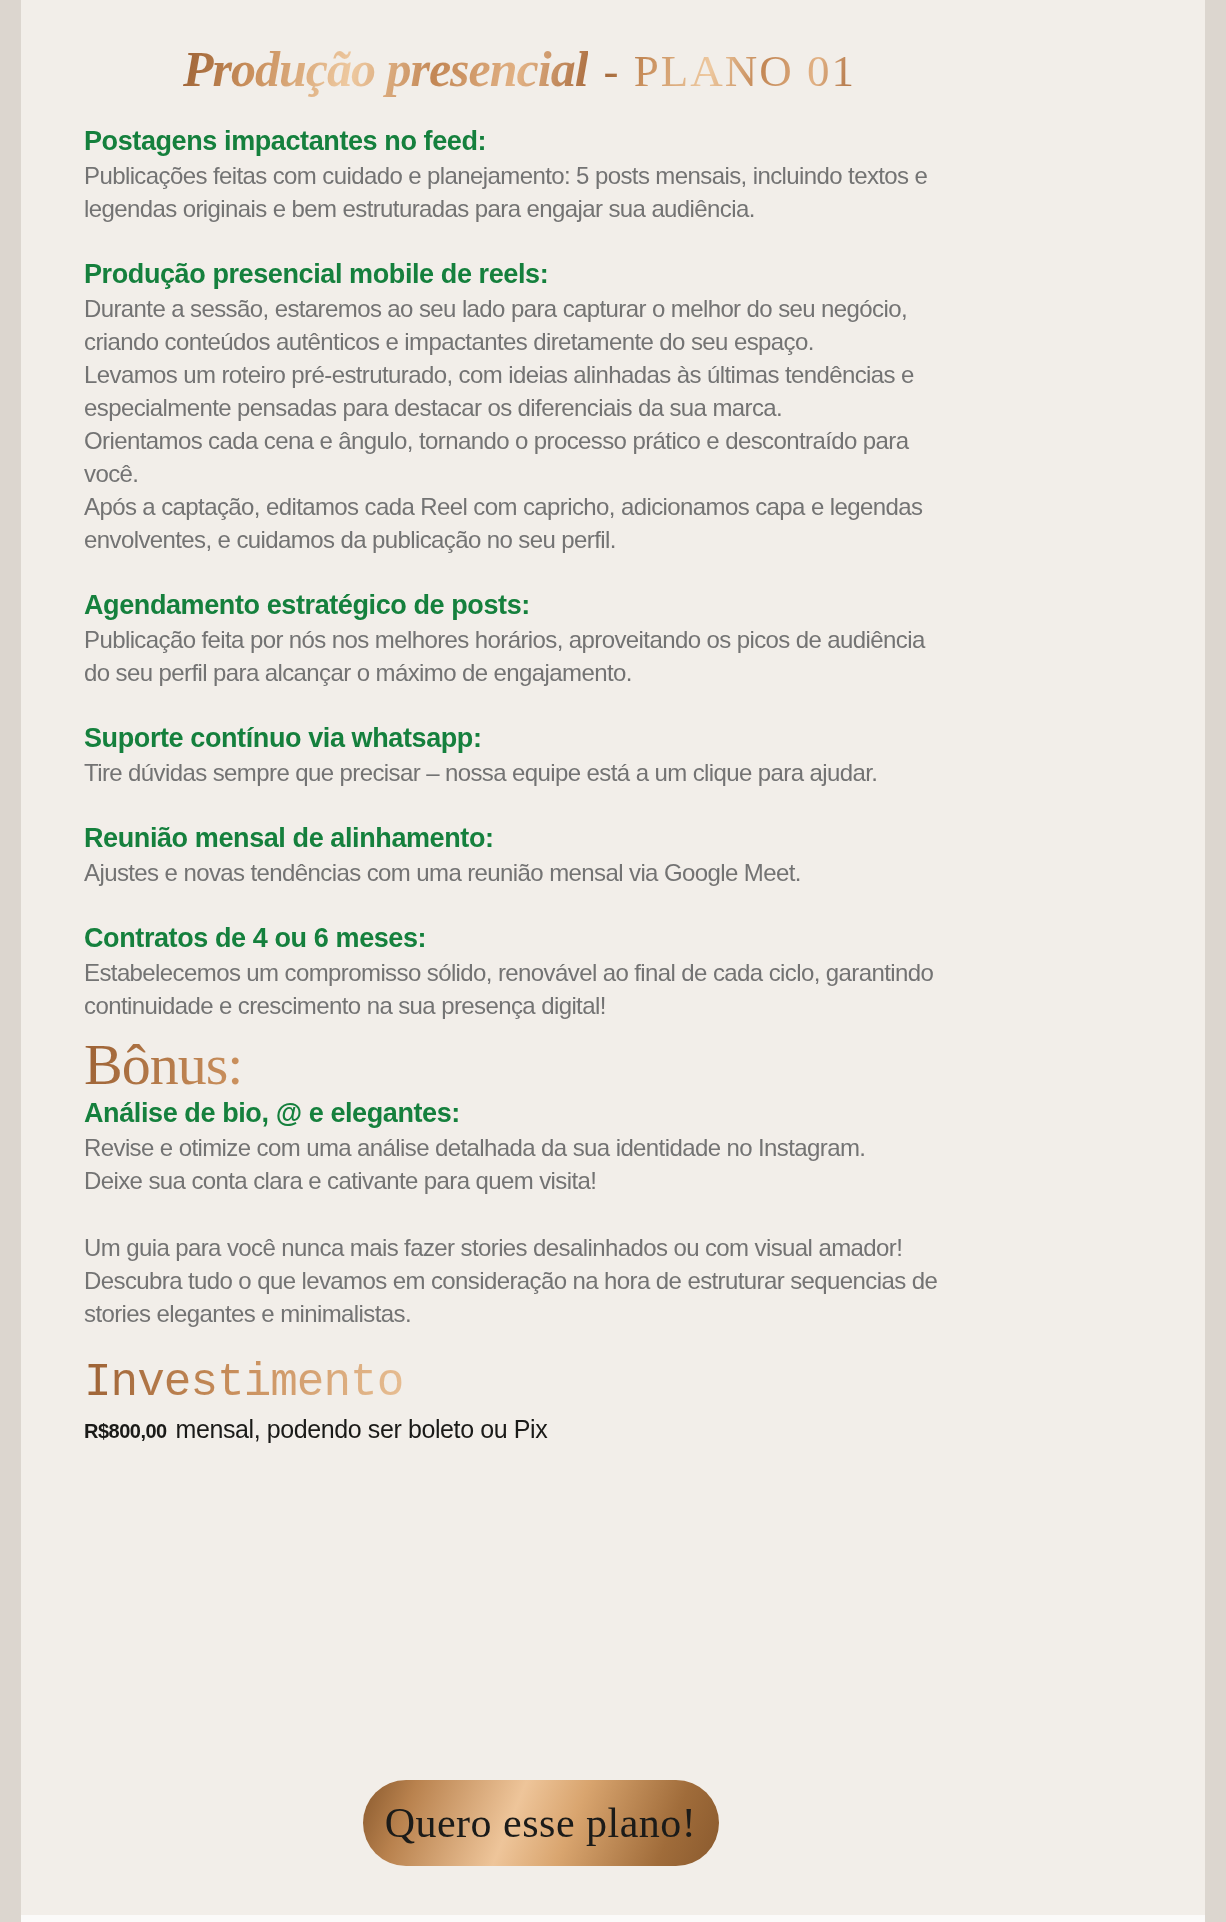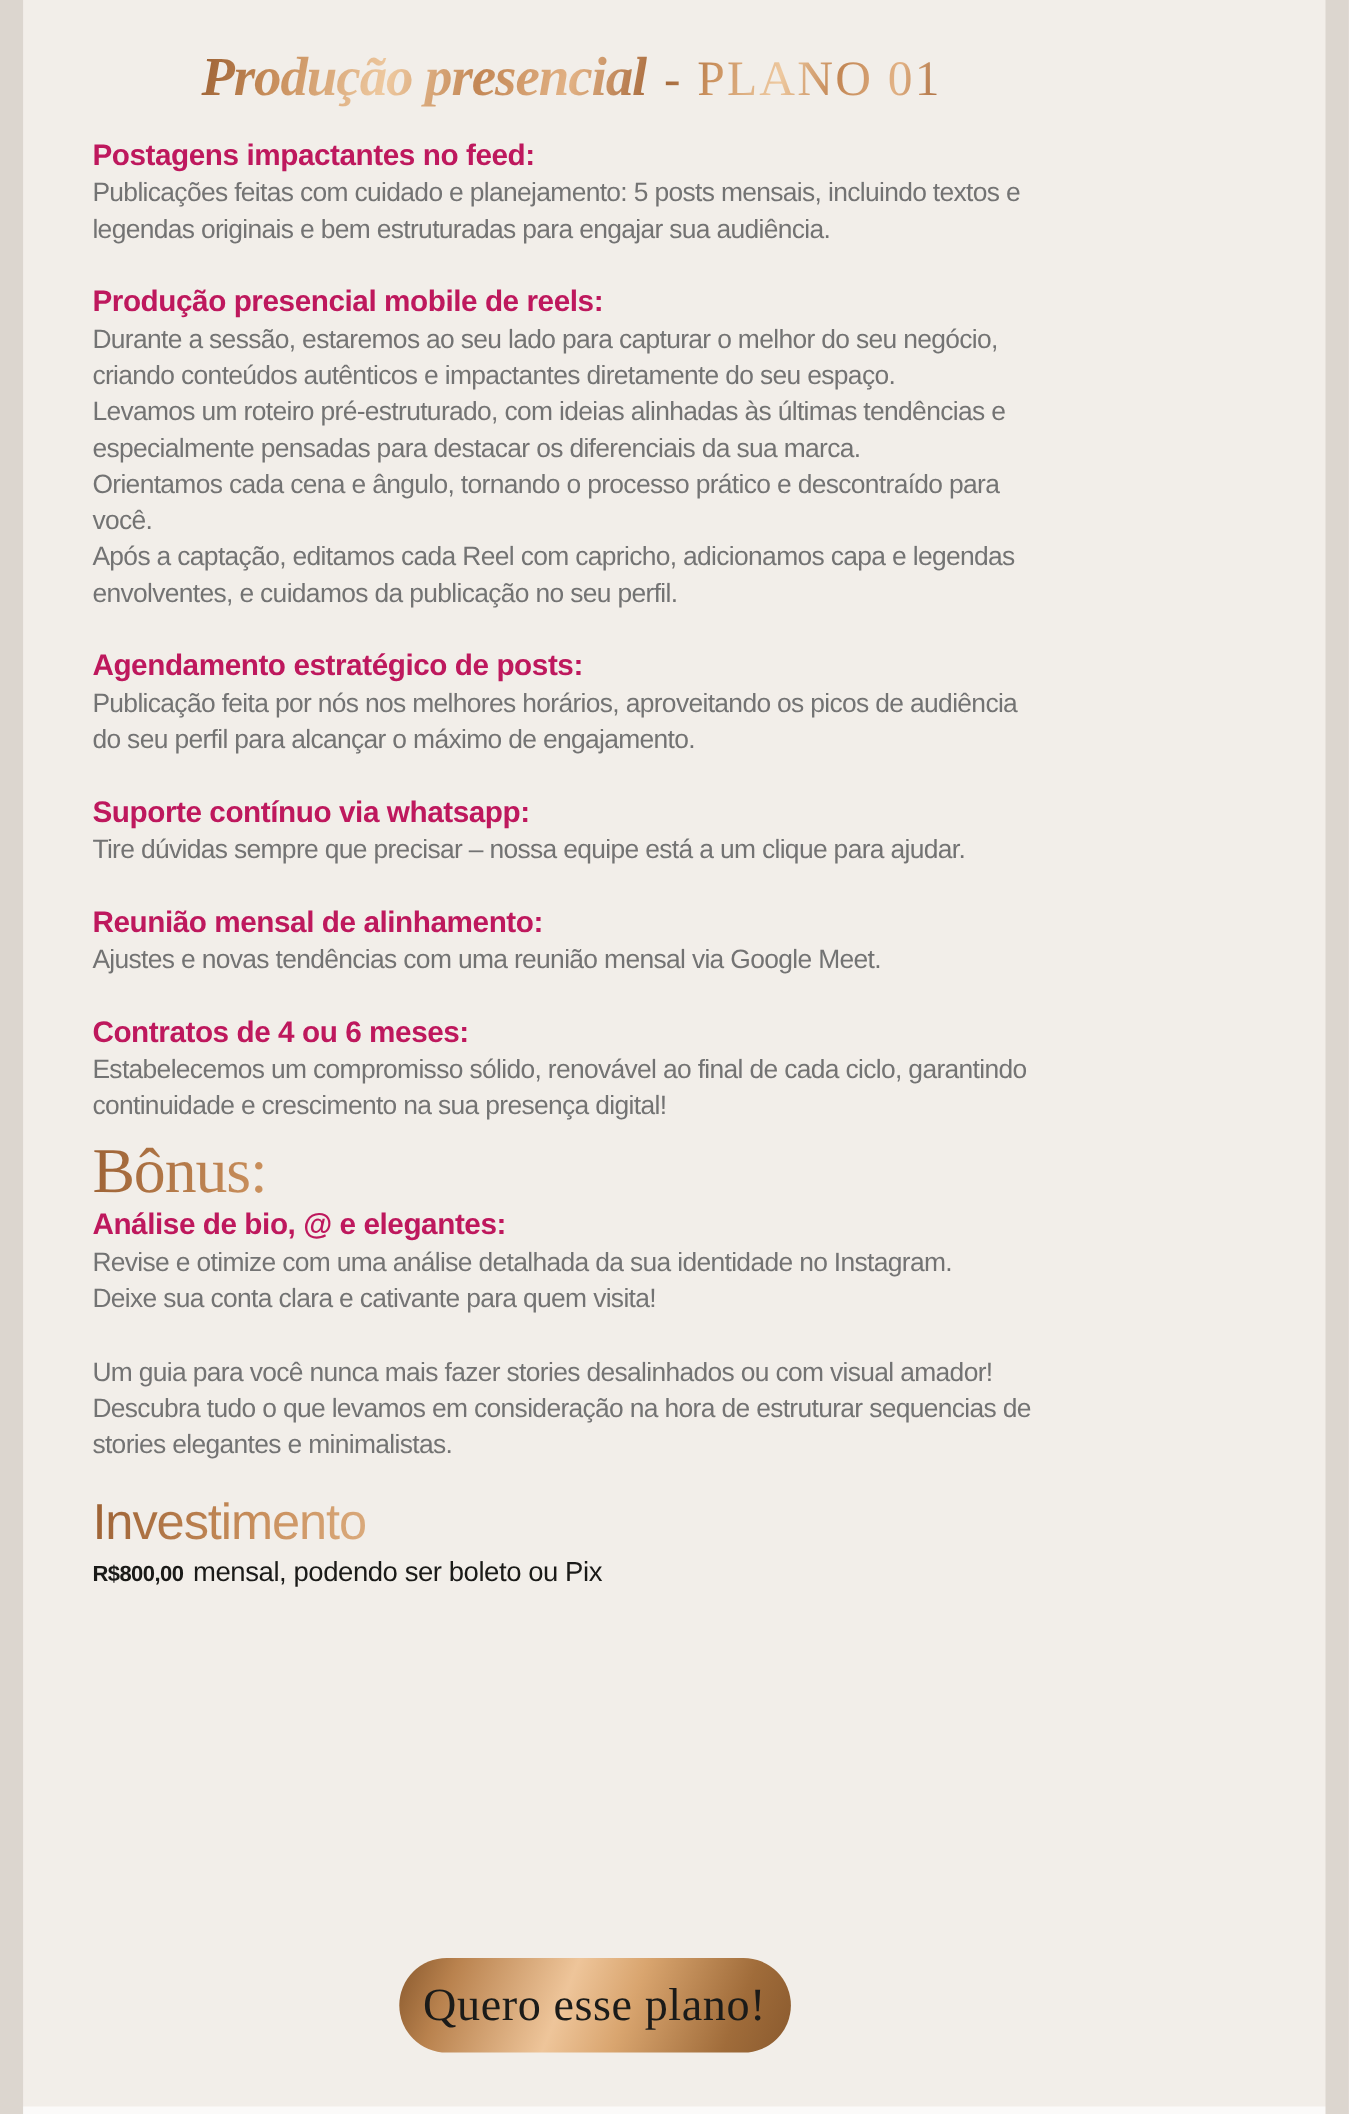--- a/index.html
+++ b/index.html
@@ -26,36 +26,36 @@
   .title{margin:0;text-align:center;font-family:"Liberation Serif", serif;line-height:58px;white-space:nowrap;}
   .title-script{font-style:italic;font-weight:700;font-size:50px;letter-spacing:-1px;}
   .title-plain{font-weight:400;font-size:45px;letter-spacing:2px;margin-left:8px;}
 
   
   .section{margin-top:34px;}
   .section.sec-first{margin-top:22px;}
   .section-heading{
     margin:0 0 3px 0;
     font-size:27px;font-weight:700;letter-spacing:-0.4px;
-    line-height:30px;color:#be185d;
+    line-height:30px;color:#15803d;
   }
   .section p{
     margin:0;font-size:24px;line-height:33px;
     letter-spacing:-0.6px;color:#737373;
   }
 
   
   .bonus-title{
     margin:16px 0 0 0;font-family:"Liberation Serif", serif;
     font-weight:400;font-size:58px;line-height:54px;letter-spacing:-1px;
   }
   .bonus-section{margin-top:6px;}
   .bonus-section + .bonus-section{margin-top:34px;}
   .invest-title{
-    margin:28px 0 0 0;font-family:Liberation Sans, sans-serif;
+    margin:28px 0 0 0;font-family:Liberation Mono, monospace;
     font-weight:400;font-size:46px;line-height:50px;letter-spacing:-1px;
   }
   .price-line{margin:4px 0 0 0;font-size:25px;line-height:34px;letter-spacing:-0.4px;}
   .price{font-weight:700;font-size:20px;letter-spacing:-0.5px;}
   .price-terms{margin-left:0.35em;}
 
   
   .cta-row{position:absolute;top:1780px;left:63px;width:913px;text-align:center;}
   .cta-button{
     display:inline-block;width:356px;height:86px;

